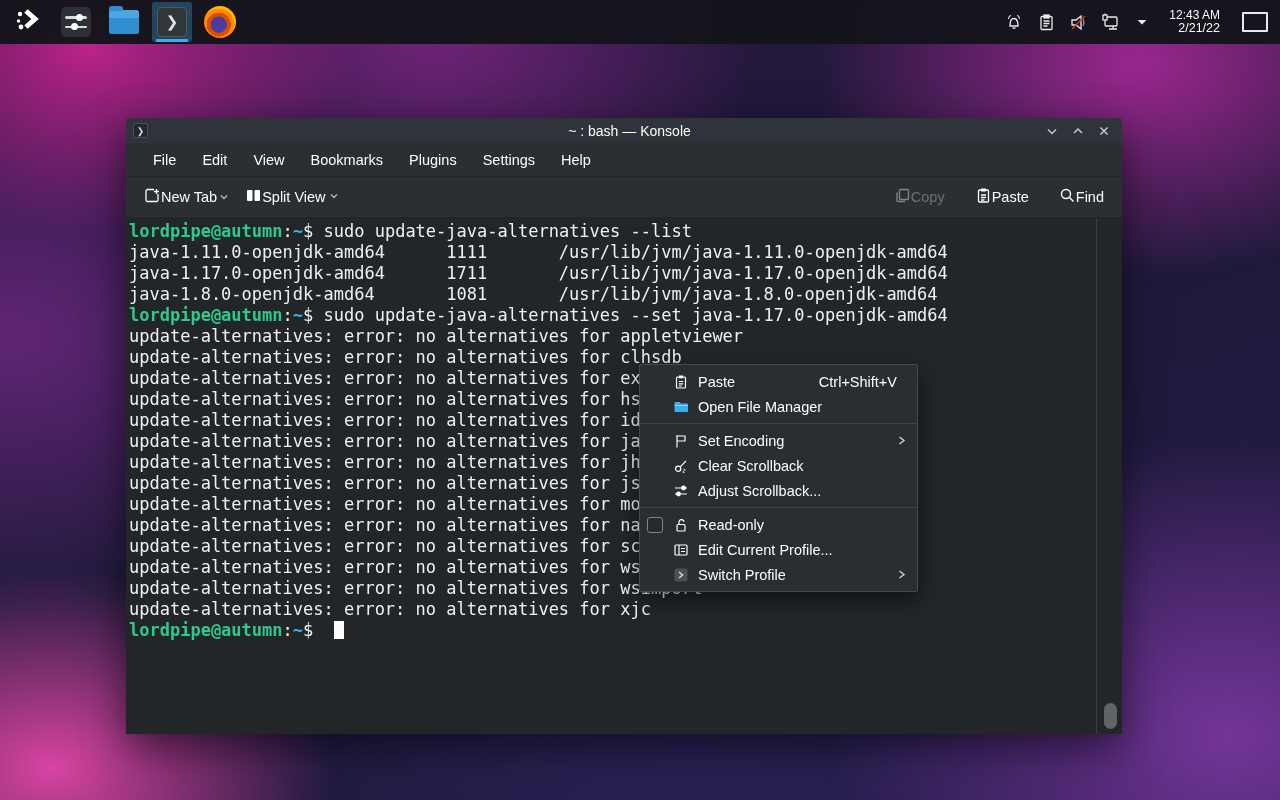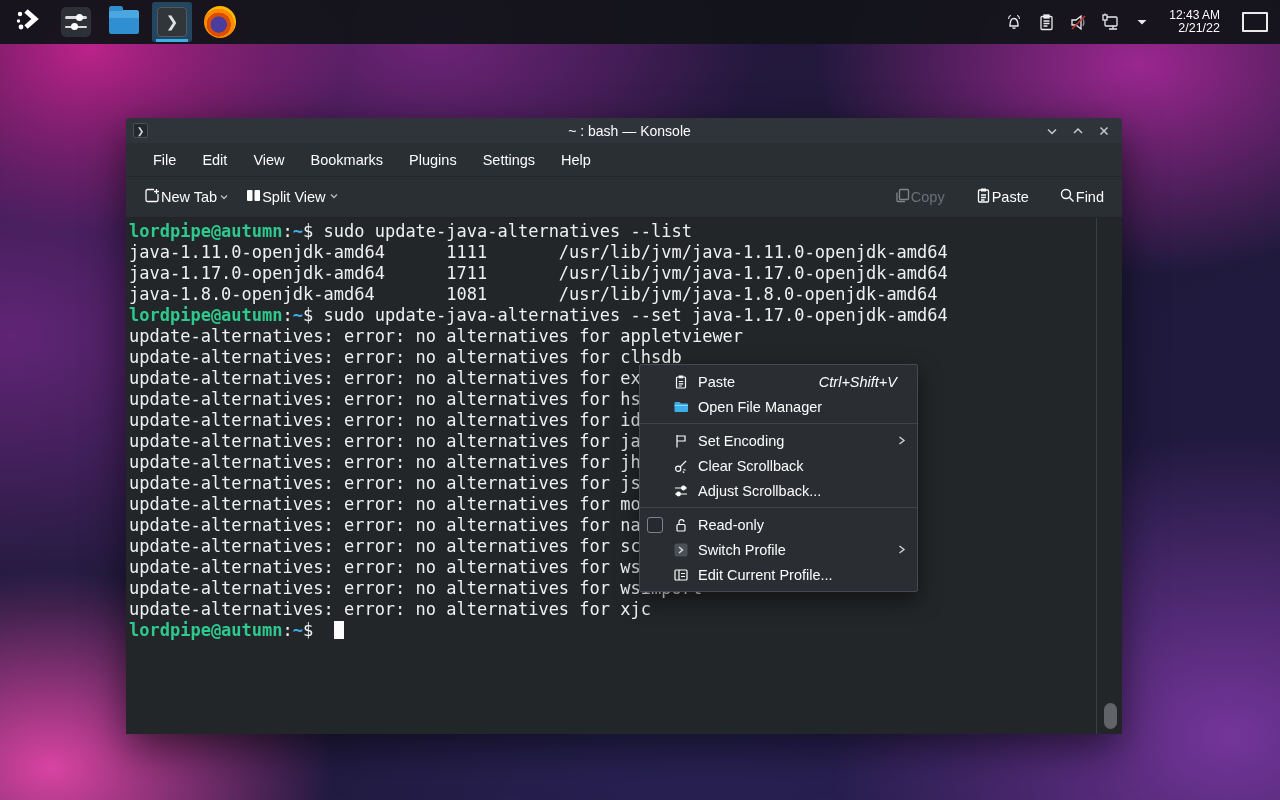--- a/index.html
+++ b/index.html
@@ -87,21 +87,21 @@
 
   
   .context-menu { position:absolute; left:639px; top:364px; width:279px;
     background:var(--menu_bg,#2a2e33); border:1px solid #454a50; border-radius:2px;
     box-shadow:0 8px 22px rgba(0,0,0,.55); color:#fcfcfc; font-size:14.5px; padding:4px 0; }
   .mrow { height:25px; display:flex; align-items:center; padding:0 8px 0 7px; }
   .m-gutter { width:26px; flex:none; display:flex; align-items:center; }
   .m-check { width:16px; height:16px; border:1px solid #7f848a; border-radius:3px; background:#26292d; }
   .m-ico { width:16px; height:16px; flex:none; margin-right:9px; display:flex; align-items:center; justify-content:center; }
   .m-label { flex:1; white-space:nowrap; }
-  .m-shortcut { margin-right:12px;font-style:italic; }
+  .m-shortcut { margin-right:12px; }
   .m-sub { margin-right:2px; }
   .msep { height:1px; background:#3e4348; margin:4px 0; }
 
   .ico svg, .m-ico svg, .trayico svg, .wbtn svg { display:block; }
 </style>
 </head>
 <body>
 
 <div class="desktop"></div>
 
@@ -376,34 +376,34 @@
         <svg width="16" height="16" viewBox="0 0 16 16" stroke="#fcfcfc" fill="none" stroke-width="1.2">
           <rect x="4" y="7.5" width="8" height="6.5" rx="1"></rect>
           <path d="M6 7.5 V5.5 a2.5 2.5 0 0 1 5 -.6"></path>
         </svg>
       </span>
       <span class="m-label">Read-only</span>
     </div>
     <div class="mrow">
       <span class="m-gutter"></span>
       <span class="m-ico">
+        <svg width="16" height="16" viewBox="0 0 16 16" stroke="#fcfcfc" fill="none" stroke-width="1.2">
+          <rect x="2" y="3" width="12" height="10" rx="1"></rect>
+          <path d="M6 3 v10"></path>
+          <path d="M8 6.5 h4 M8 9.5 h4" stroke-width="1"></path>
+        </svg>
+      </span>
+      <span class="m-label">Edit Current Profile...</span>
+    </div>
+    <div class="mrow">
+      <span class="m-gutter"></span>
+      <span class="m-ico">
         <svg width="16" height="16" viewBox="0 0 16 16">
           <rect x="1.5" y="1.5" width="13" height="13" rx="2" fill="#4a5055"></rect>
           <path d="M6 5 L9.5 8 L6 11" stroke="#d6d9db" stroke-width="1.5" fill="none"></path>
         </svg>
       </span>
       <span class="m-label">Switch Profile</span>
       <span class="m-sub"><svg width="11" height="11" viewBox="0 0 11 11" stroke="#d0d3d6" fill="none" stroke-width="1.4">
           <path d="M3.5 2 L8 5.5 L3.5 9"></path>
         </svg></span>
     </div>
-    <div class="mrow">
-      <span class="m-gutter"></span>
-      <span class="m-ico">
-        <svg width="16" height="16" viewBox="0 0 16 16" stroke="#fcfcfc" fill="none" stroke-width="1.2">
-          <rect x="2" y="3" width="12" height="10" rx="1"></rect>
-          <path d="M6 3 v10"></path>
-          <path d="M8 6.5 h4 M8 9.5 h4" stroke-width="1"></path>
-        </svg>
-      </span>
-      <span class="m-label">Edit Current Profile...</span>
-    </div>
   </div>
 
 </body></html>

